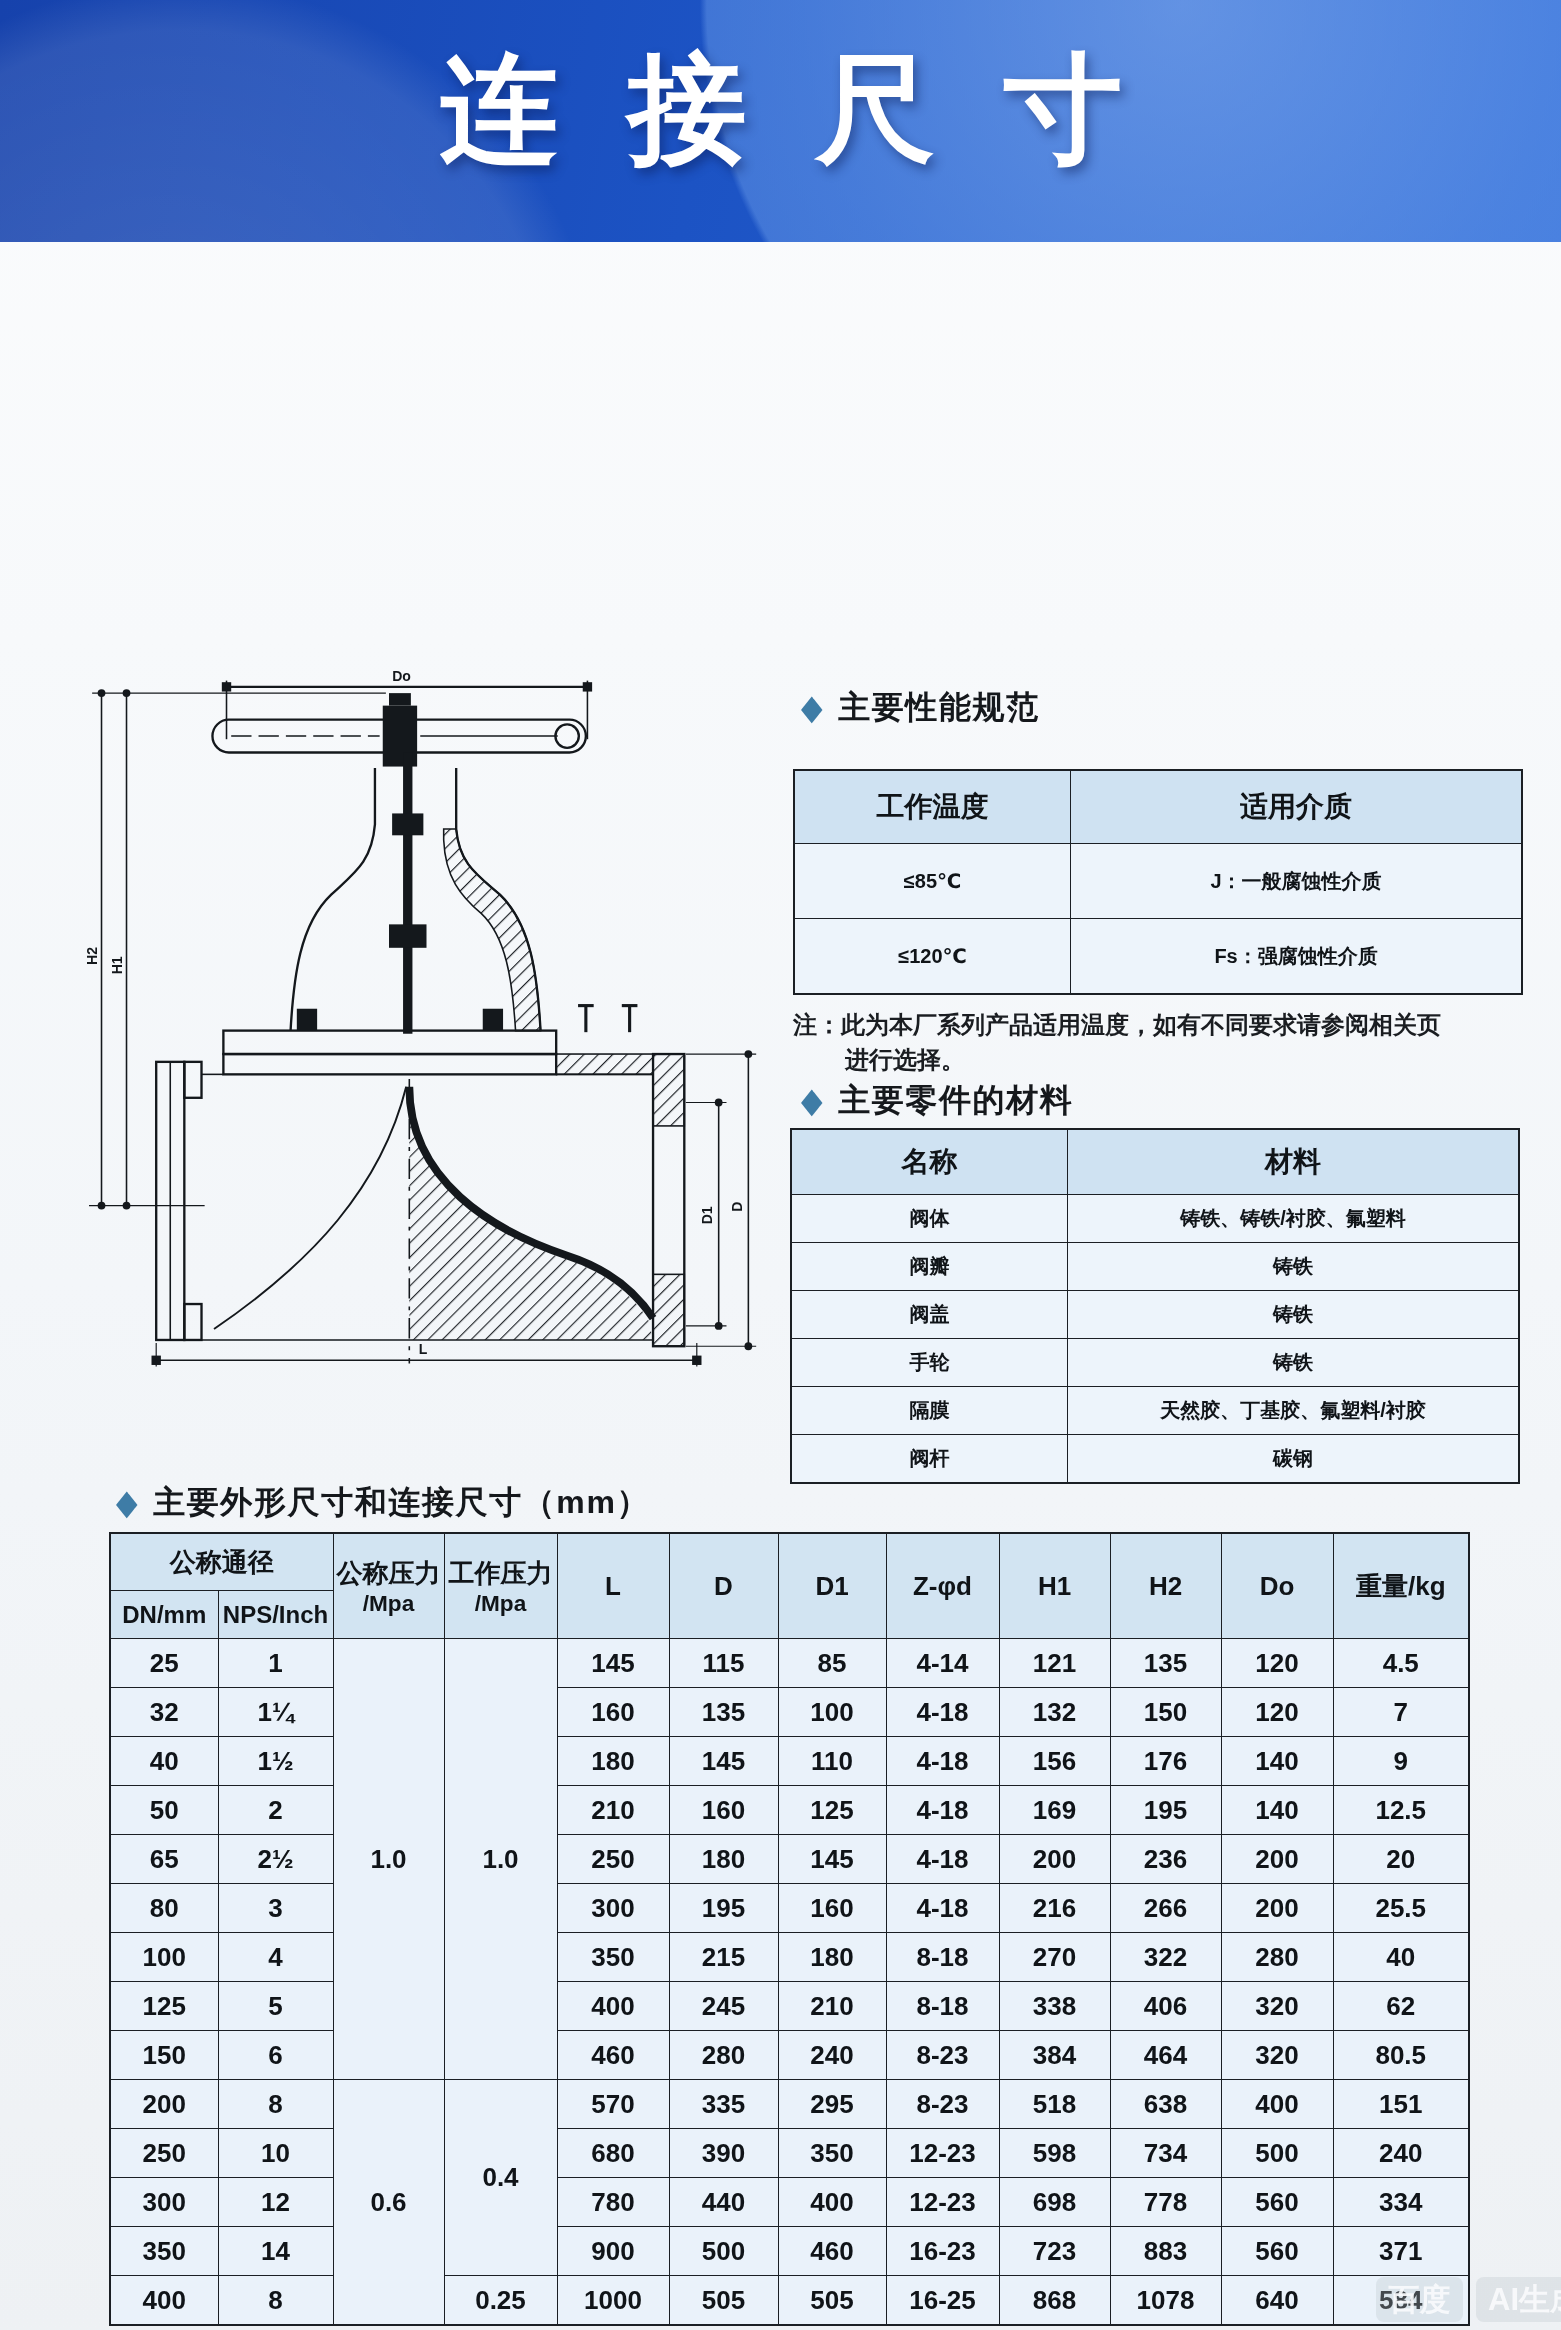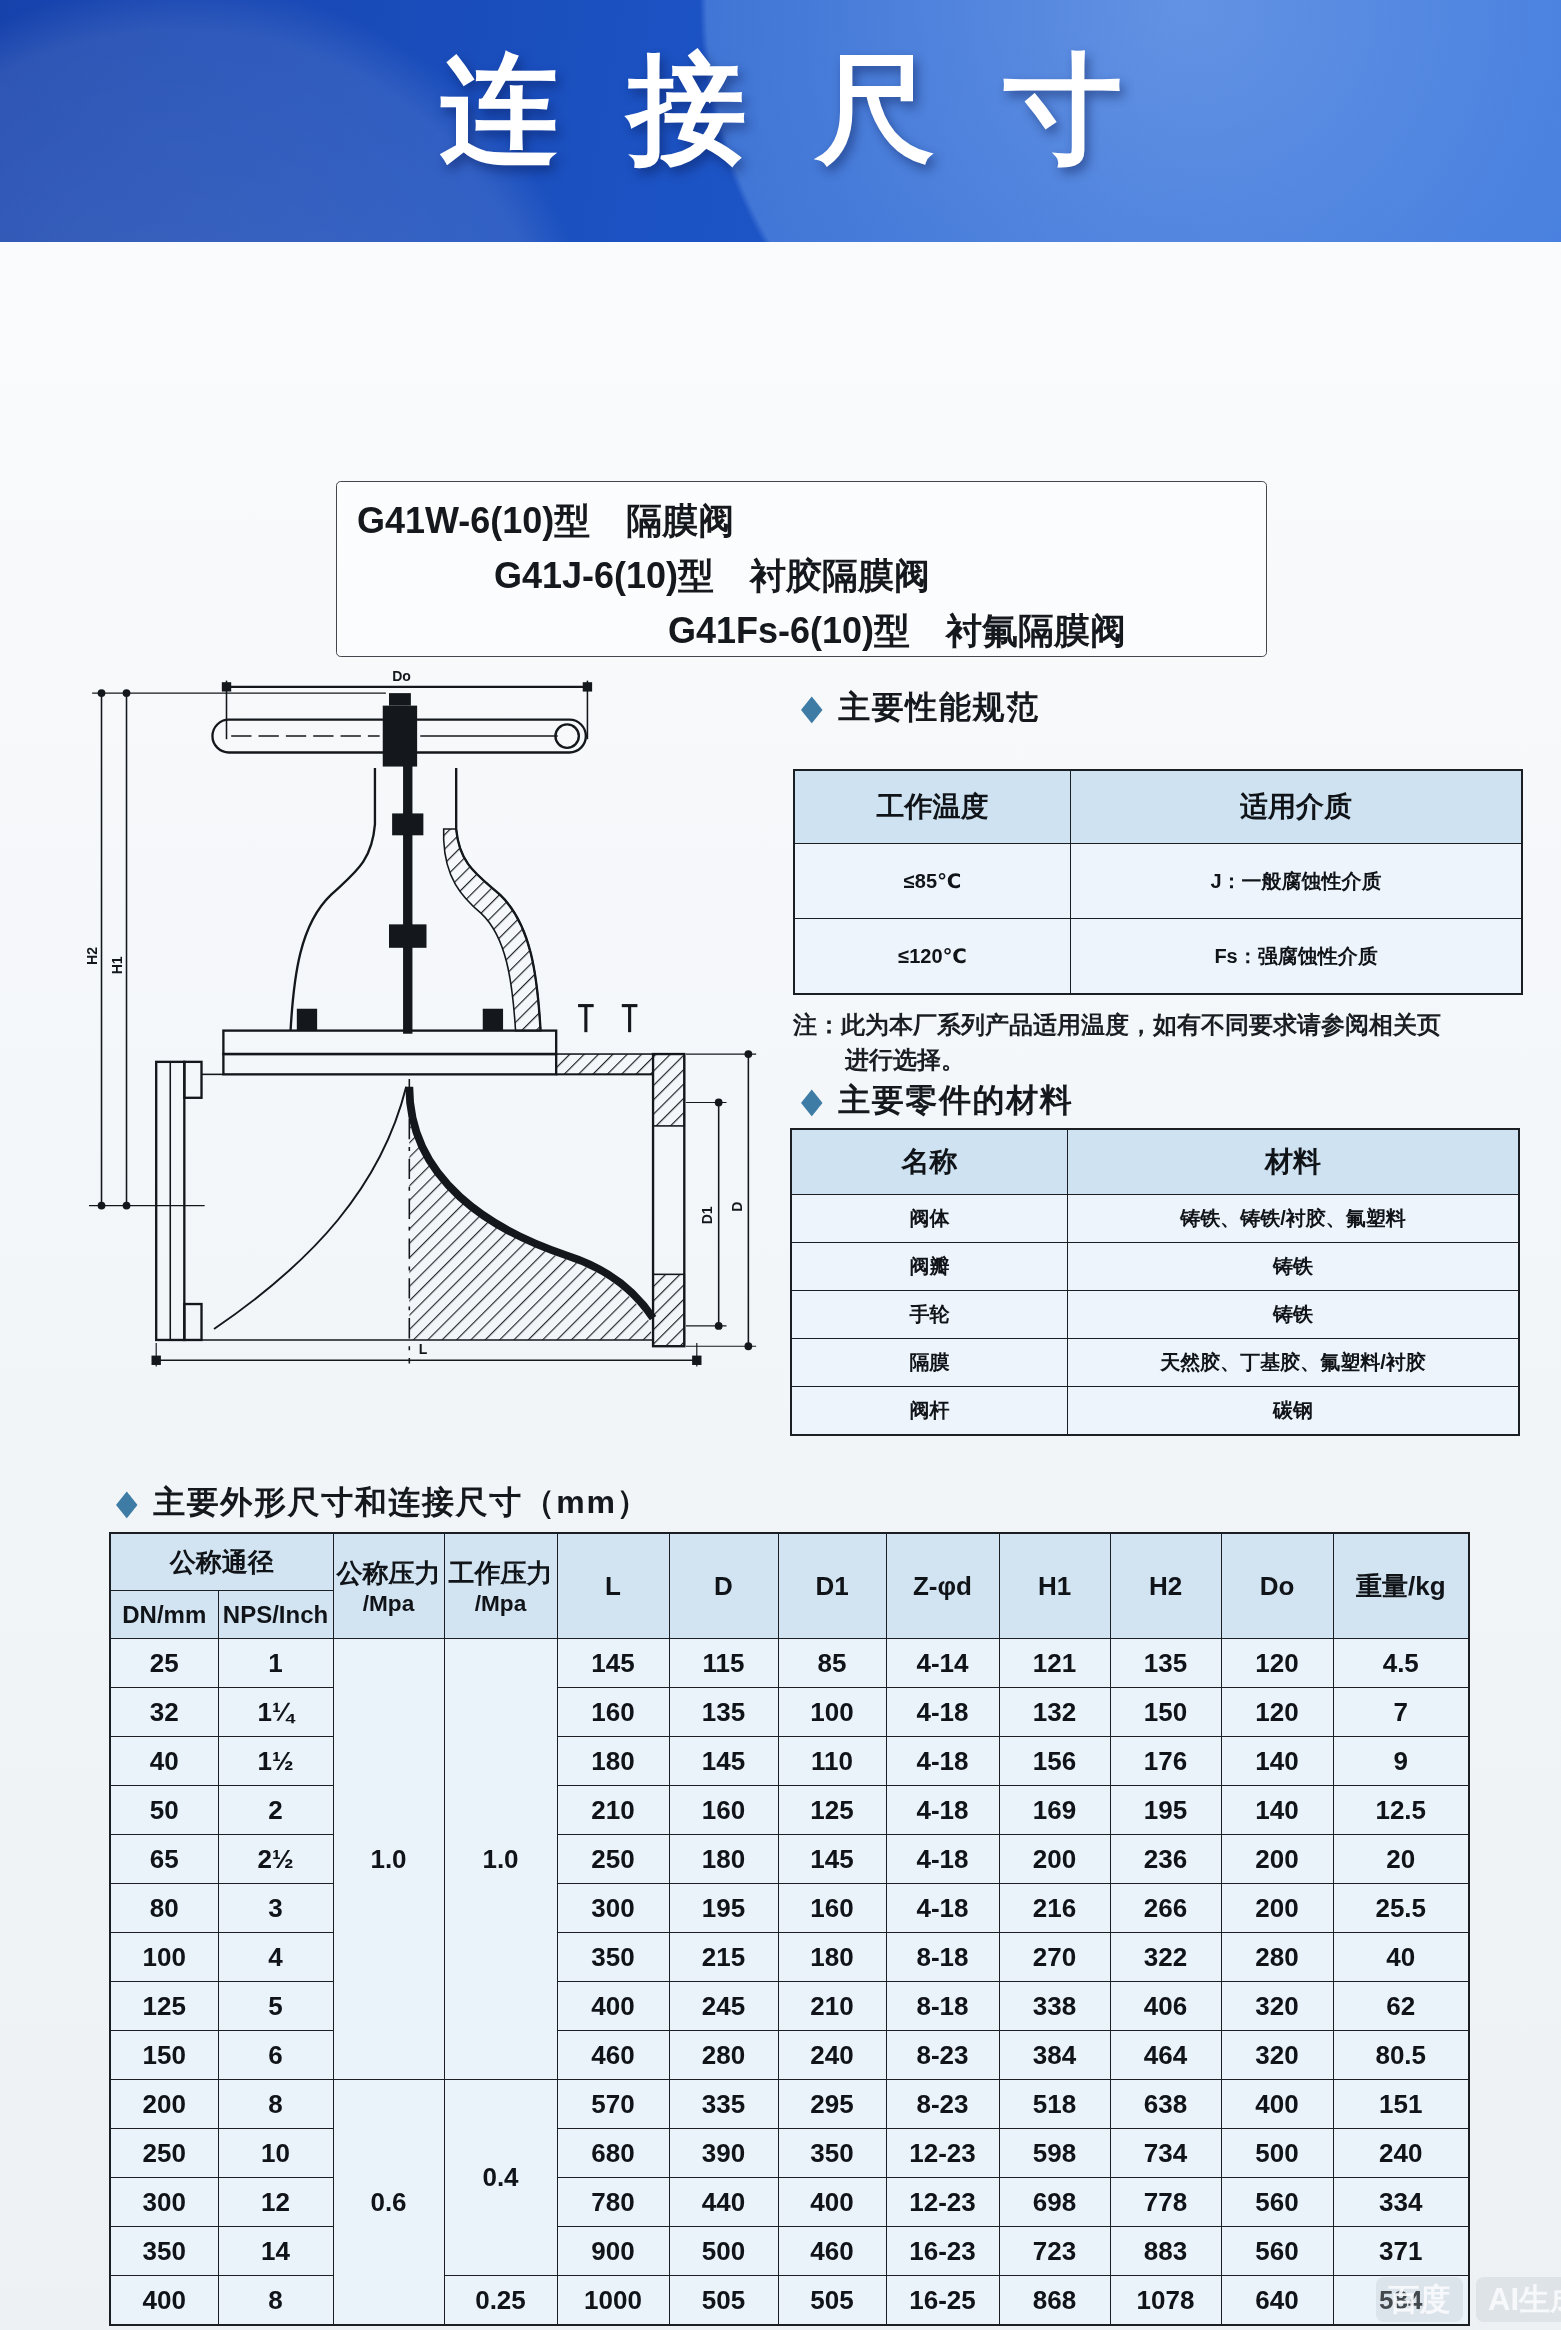--- a/index.html
+++ b/index.html
@@ -73,25 +73,20 @@
 <body>
 
 <div class="page">
 
   <div class="banner">
     <div class="circle-hi"></div>
     <div class="circle-lo"></div>
     <div class="banner-title">连接尺寸</div>
   </div>
 
-  <div class="model-box">
-    <div class="model-line">G41W-6(10)型　隔膜阀</div>
-    <div class="model-line i1">G41J-6(10)型　衬胶隔膜阀</div>
-    <div class="model-line i2">G41Fs-6(10)型　衬氟隔膜阀</div>
-  </div>
 
   <div class="drawing">
     <svg viewBox="0 0 960 905" fill="none" stroke="#14181c" stroke-width="3">
       <defs>
         <pattern id="hatch" width="13" height="13" patternUnits="userSpaceOnUse" patternTransform="rotate(45)">
           <line x1="0" y1="0" x2="0" y2="13" stroke="#1b1f24" stroke-width="3"></line>
         </pattern>
       </defs>
 
       <line x1="240" y1="28" x2="702" y2="28"></line>
@@ -222,20 +217,24 @@
           <th>材料</th>
         </tr>
       </thead>
       <tbody>
         <tr>
           <td>阀体</td>
           <td>铸铁、铸铁/衬胶、氟塑料</td>
         </tr>
         <tr>
           <td>阀瓣</td>
+          <td>铸铁</td>
+        </tr>
+        <tr>
+          <td>阀盖</td>
           <td>铸铁</td>
         </tr>
         <tr>
           <td>手轮</td>
           <td>铸铁</td>
         </tr>
         <tr>
           <td>隔膜</td>
           <td>天然胶、丁基胶、氟塑料/衬胶</td>
         </tr>

